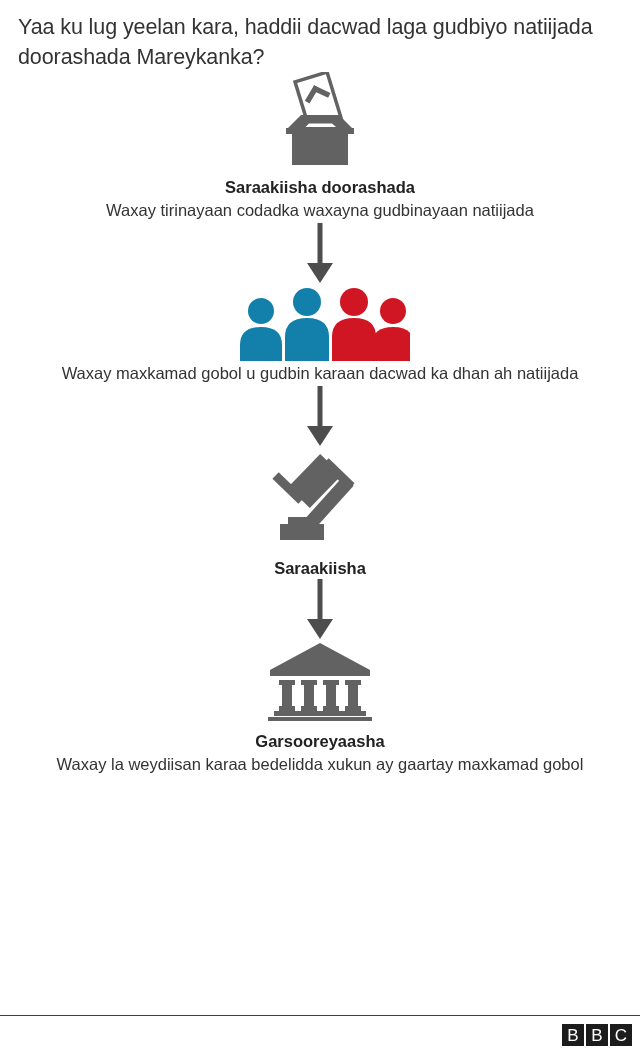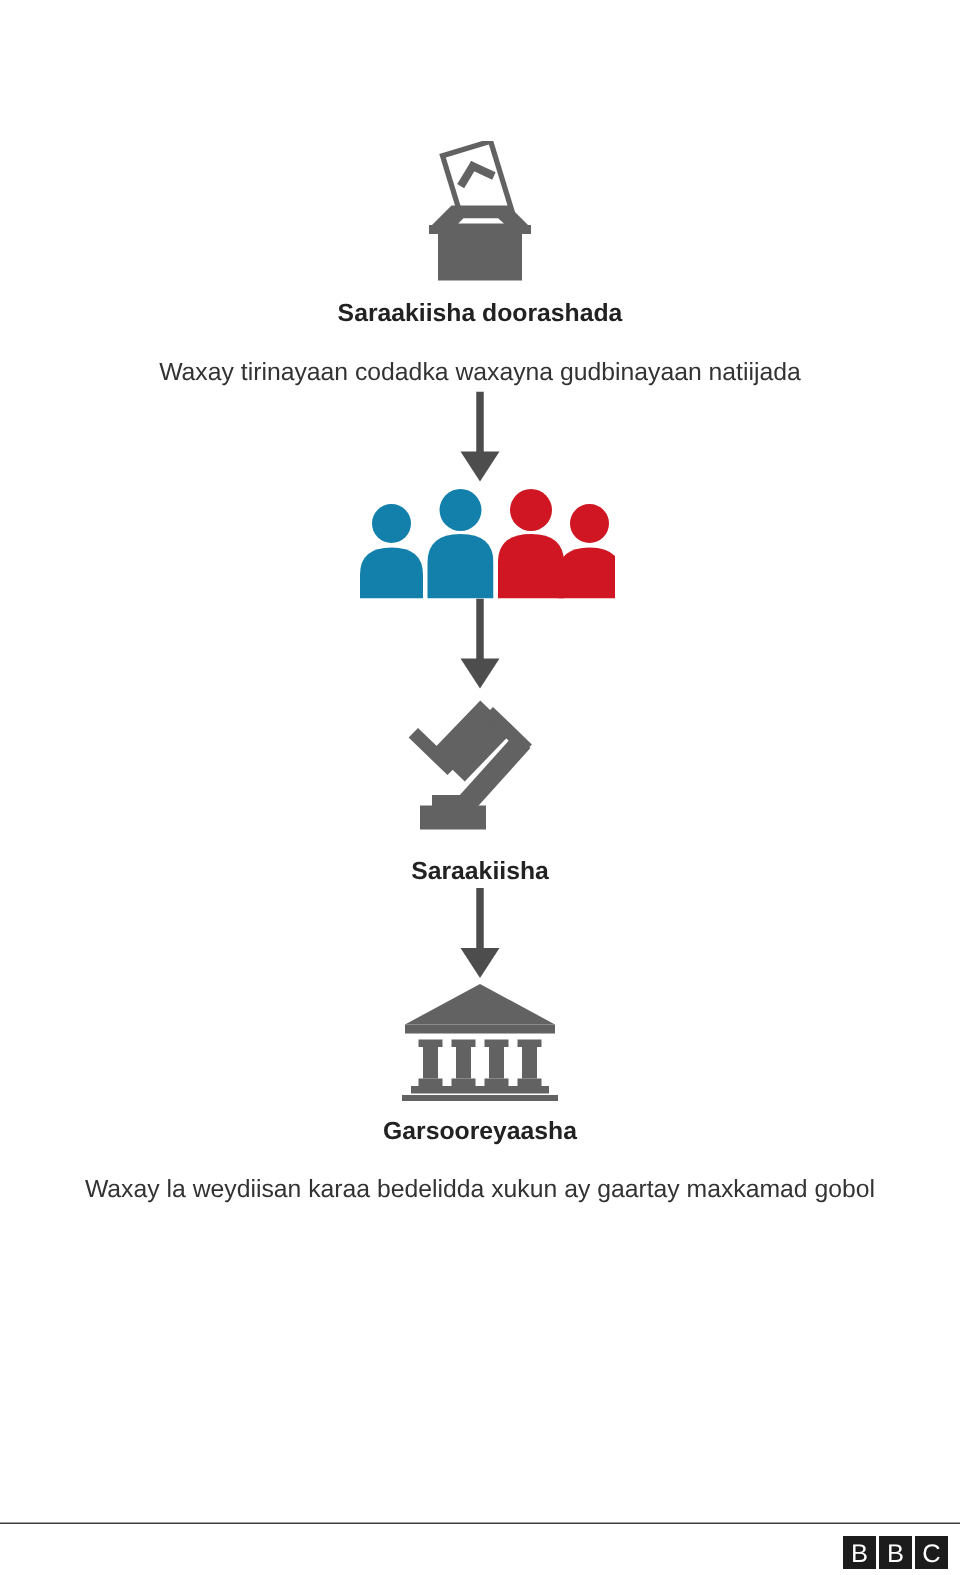--- a/index.html
+++ b/index.html
@@ -33,21 +33,21 @@
     font-size: 21.5px;
     line-height: 30px;
     font-weight: 400;
     color: #333333;
     letter-spacing: -0.1px;
   }
 
   
   .flow {
     position: absolute;
-    top: 94px;
+    top: 72px;
     left: 0;
     width: 640px;
   }
 
   .step {
     width: 640px;
     display: flex;
     flex-direction: column;
     align-items: center;
   }
@@ -66,21 +66,21 @@
     margin-top: 9px;
     line-height: 22px;
   }
 
   .step-desc {
     font-size: 16.5px;
     font-weight: 400;
     color: #333333;
     text-align: center;
     line-height: 25px;
-    margin-top: 16px;
+    margin-top: 0;
     max-width: 560px;
   }
 
   
   .connector {
     display: flex;
     justify-content: center;
     align-items: center;
   }
 
@@ -113,20 +113,21 @@
     align-items: center;
     justify-content: center;
     line-height: 1;
   }
 </style>
 </head>
 <body>
 
 <div id="infographic">
 
+  <div class="title">Yaa ku lug yeelan kara, haddii dacwad laga gudbiyo natiijada doorashada Mareykanka?</div>
 
   <div class="flow">
 
     <div class="step">
       <div class="icon-wrap">
         <svg width="120" height="95" viewBox="0 0 120 95" aria-hidden="true">
 
           <g transform="rotate(-17 60 36)">
             <rect x="42" y="2" width="37" height="52" fill="#626262"></rect>
             <rect x="45.5" y="5.5" width="30" height="45" fill="#ffffff"></rect>
@@ -178,20 +179,21 @@
             <path d="M102 76 L102 52 Q102 33 124 33 Q146 33 146 52 L146 76 Z"></path>
           </g>
           <rect x="146" y="0" width="4" height="76" fill="#ffffff"></rect>
 
           <g fill="#cf1622">
             <circle cx="163" cy="26" r="13"></circle>
             <path d="M142 76 L142 60 Q142 42 163 42 Q184 42 184 60 L184 76 Z"></path>
           </g>
         </svg>
       </div>
+      <div class="step-desc">Waxay maxkamad gobol u gudbin karaan dacwad ka dhan ah natiijada</div>
     </div>
 
     <div class="connector">
       <svg width="40" height="62" viewBox="0 0 40 62" aria-hidden="true">
         <rect x="17.5" y="0" width="5" height="42" fill="#4d4d4d"></rect>
         <path d="M7 40 L33 40 L20 60 Z" fill="#4d4d4d"></path>
       </svg>
     </div>
 
     <div class="step">

